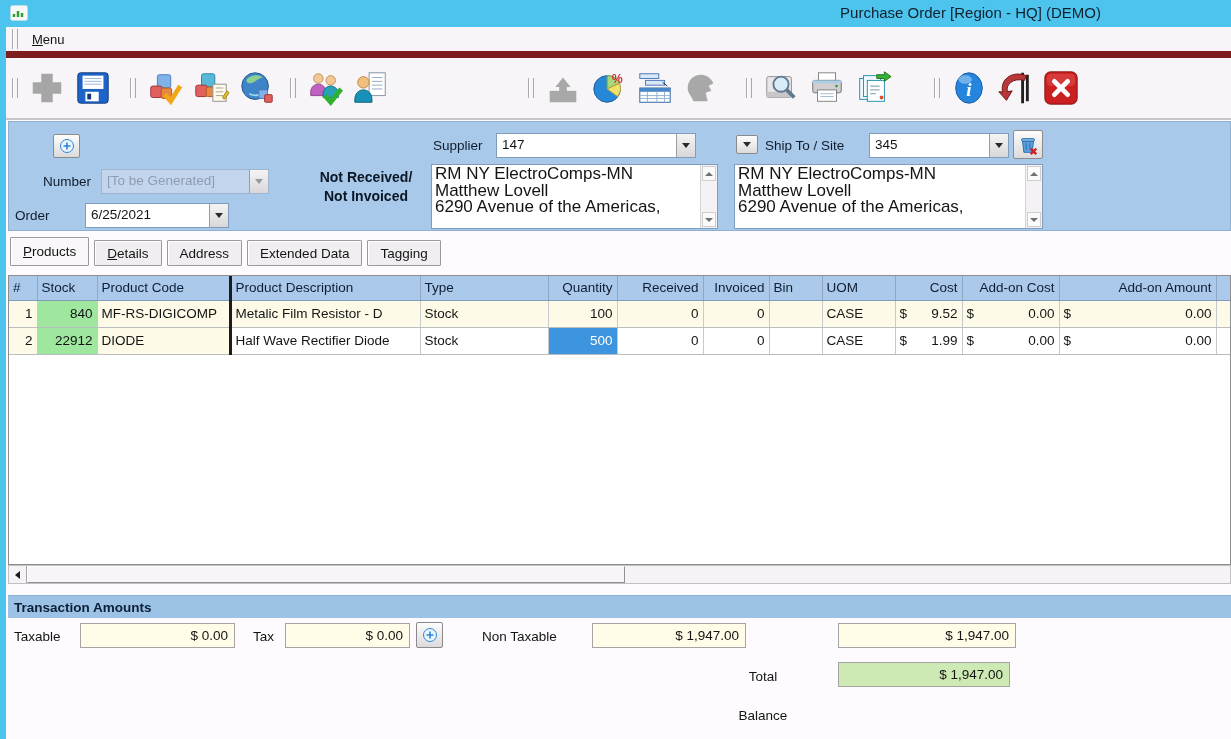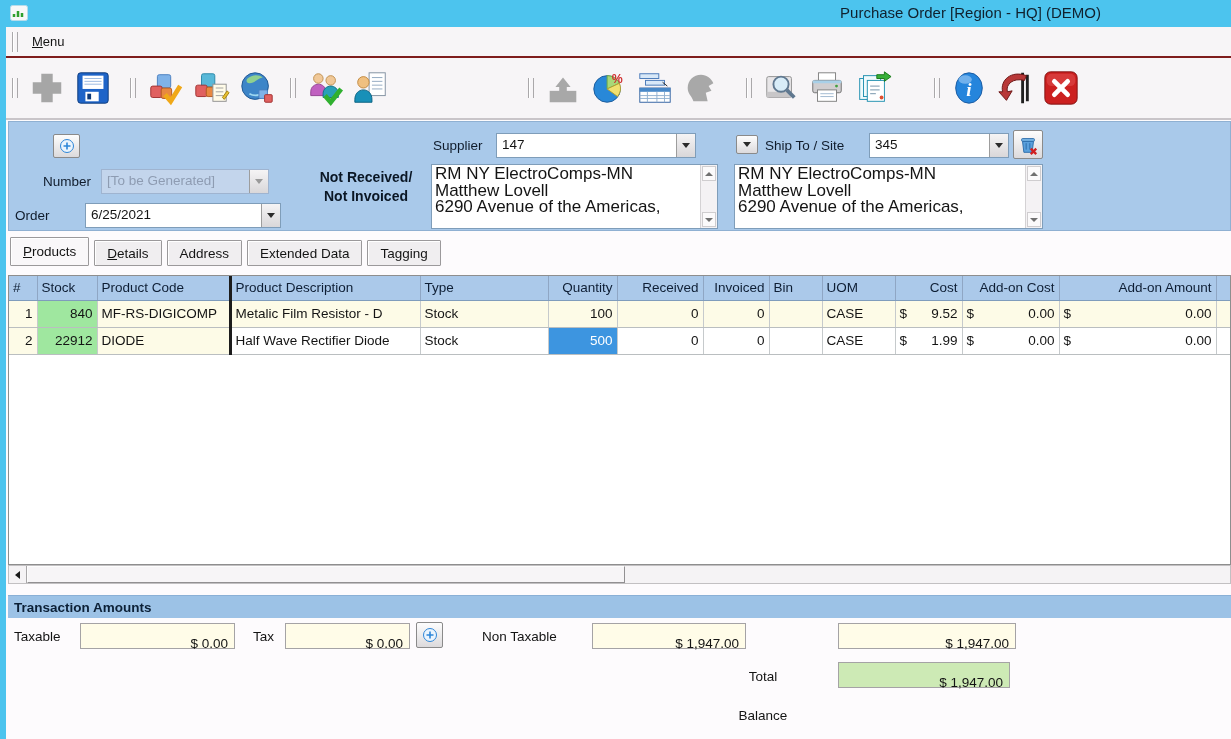--- a/index.html
+++ b/index.html
@@ -7,21 +7,21 @@
   body { font-family:"Liberation Sans", sans-serif; color:#141414; }
   #screen { position:relative; width:1231px; height:739px; background:#fdfbfd; overflow:hidden; }
 
   
   .titlebar { position:absolute; top:0; left:0; width:100%; height:27px; background:#4cc4ee; }
   .app-icon { position:absolute; left:10px; top:5px; width:18px; height:16px; }
   .win-title { position:absolute; left:952px; top:4px; transform:translateX(-50%); font-size:15px; color:#10212e; white-space:nowrap;padding-left:37px; }
   .left-strip { position:absolute; left:0; top:27px; width:6px; height:712px; background:#4cc4ee; }
 
   
-  .menubar { position:absolute; left:6px; right:0; top:27px; height:31px; background:#f7f5f7; border-bottom:2px solid #7f1d1d; display:flex; align-items:center; }
+  .menubar { position:absolute; left:6px; right:0; top:27px; height:31px; background:#f7f5f7; border-bottom:7px solid #7f1d1d; display:flex; align-items:center; }
   .grip { width:6px; height:20px; border-left:1px solid #aaa8aa; border-right:1px solid #aaa8aa; box-shadow:inset 1px 0 #fff; margin:0 6px; flex:0 0 auto; }
   .menu-item { font-size:13px; padding:4px 8px; cursor:default; }
   .toolbar { position:absolute; left:6px; right:0; top:58px; height:62px; background:#f7f5f7; border-bottom:2px solid #c9c5c9; display:flex; align-items:center; }
   .tb { width:46px; height:48px; border:none; background:transparent; display:flex; align-items:center; justify-content:center; padding:0; }
   .tb svg { width:38px; height:38px; }
   .tbspacer { width:128px; flex:0 0 auto; }
   .g2 { margin-left:14px; } .g3 { margin-left:10px; } .g5 { margin-left:22px; } .g6 { margin-left:38px; }
 
   
   .hpanel { position:absolute; left:8px; right:0; top:121px; height:110px; background:#a9c9ea; border:1px solid #8fb0d2; font-size:13.5px; }
@@ -65,21 +65,21 @@
   
   .hscroll { position:absolute; left:8px; right:0; top:565px; height:19px; background:#f5f3f5; border:1px solid #c2c0c2; display:flex; }
   .hs-btn { width:18px; background:#f5f3f5; border-right:1px solid #a9a7a9; display:flex; align-items:center; justify-content:center; }
   .tri-left { width:0;height:0;border-top:4px solid transparent;border-bottom:4px solid transparent;border-right:5px solid #1a1a1a; }
   .hs-thumb { width:598px; background:#f7f5f7; border:1px solid #929092; border-top-color:#fdfdfd; border-left-color:#fdfdfd; }
 
   
   .txnbar { position:absolute; left:8px; right:0; top:595px; height:23px; background:#9cc2e6; border-top:1px solid #8ab0d6; display:flex; align-items:center; padding-left:6px; font-weight:bold; font-size:13.5px; color:#0c2036; }
   .totals { position:absolute; left:8px; right:0; top:618px; height:121px; font-size:13.5px; }
   .totals .lab { position:absolute; top:11px; }
-  .fld { position:absolute; height:25px; background:#fffce8; border:1px solid #a5a3a5; text-align:right; padding:12px 6px; }
+  .fld { position:absolute; height:25px; background:#fffce8; border:1px solid #a5a3a5; text-align:right; padding:4px 6px; }
   .fld.greenf { background:#cdeab5; }
   .rlab { text-align:center;margin-top:40px; }
 </style>
 </head>
 <body>
 
 <div id="screen">
 
   <div class="titlebar">
     <div class="app-icon">
@@ -255,21 +255,21 @@
       <div class="val">[To be Generated]</div>
       <div class="cbtn">
           <span class="arr"></span>
         </div>
     </div>
 
     <div class="status">Not Received/
 Not Invoiced</div>
 
     <span class="lab" style="left:6px;top:86px;">Order</span>
-    <div class="combo" style="left:76px;top:81px;width:196px;">
+    <div class="combo" style="left:76px;top:81px;width:144px;">
       <div class="val">6/25/2021</div>
       <div class="cbtn">
           <span class="arr"></span>
         </div>
     </div>
 
     <span class="lab" style="left:424px;top:16px;">Supplier</span>
     <div class="combo" style="left:487px;top:11px;width:200px;">
       <div class="val">147</div>
       <div class="cbtn">

